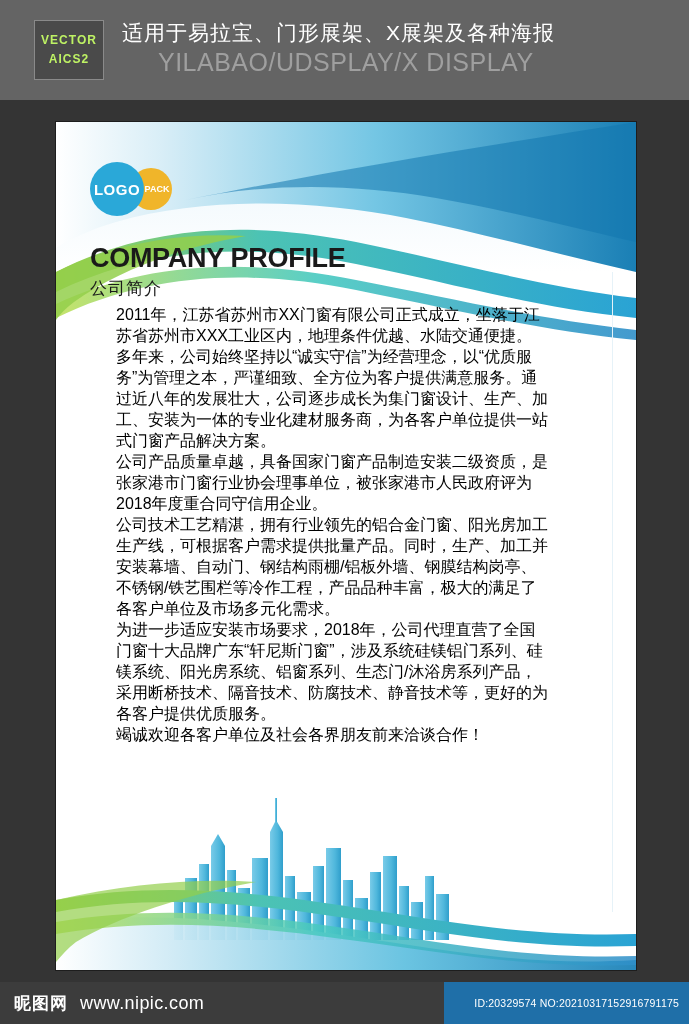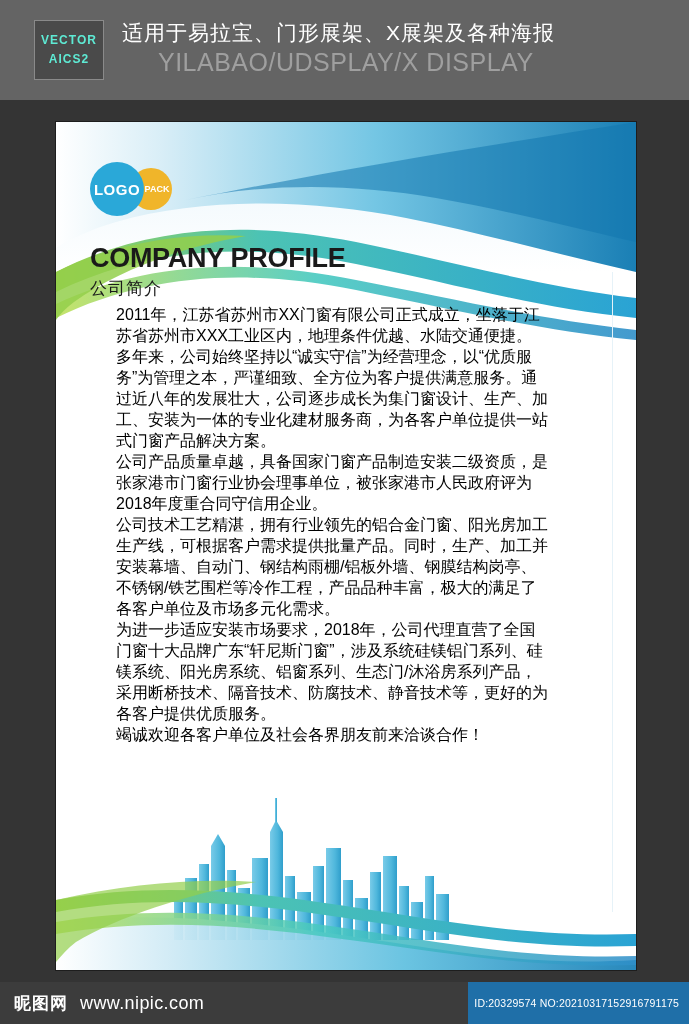--- a/index.html
+++ b/index.html
@@ -28,21 +28,21 @@
   }
   .vector-badge {
     width: 70px;
     margin: 20px 0 20px 34px;
     background: #4a4a4a;
     border: 1px solid #8a8a8a;
     display: flex;
     flex-direction: column;
     align-items: center;
     justify-content: center;
-    color: #5eead4;
+    color: #bef264;
     font-size: 12px;
     letter-spacing: 1px;
     line-height: 1.55;
     font-weight: bold;
   }
   .banner-text {
     margin-left: 18px;
     display: flex;
     flex-direction: column;
     justify-content: center;
@@ -145,21 +145,21 @@
     margin-left: 12px;
     letter-spacing: 0.4px;
   }
   .footer-right {
     background: #1f6fa8;
     color: #ffffff;
     font-size: 10.5px;
     height: 42px;
     display: flex;
     align-items: center;
-    padding: 0 10px 0 6px;
+    padding: 0 10px 0 30px;
     letter-spacing: 0.2px;
   }
 </style>
 </head>
 <body>
 
 <div class="page">
 
   <div class="topbar">
     <div class="vector-badge">

